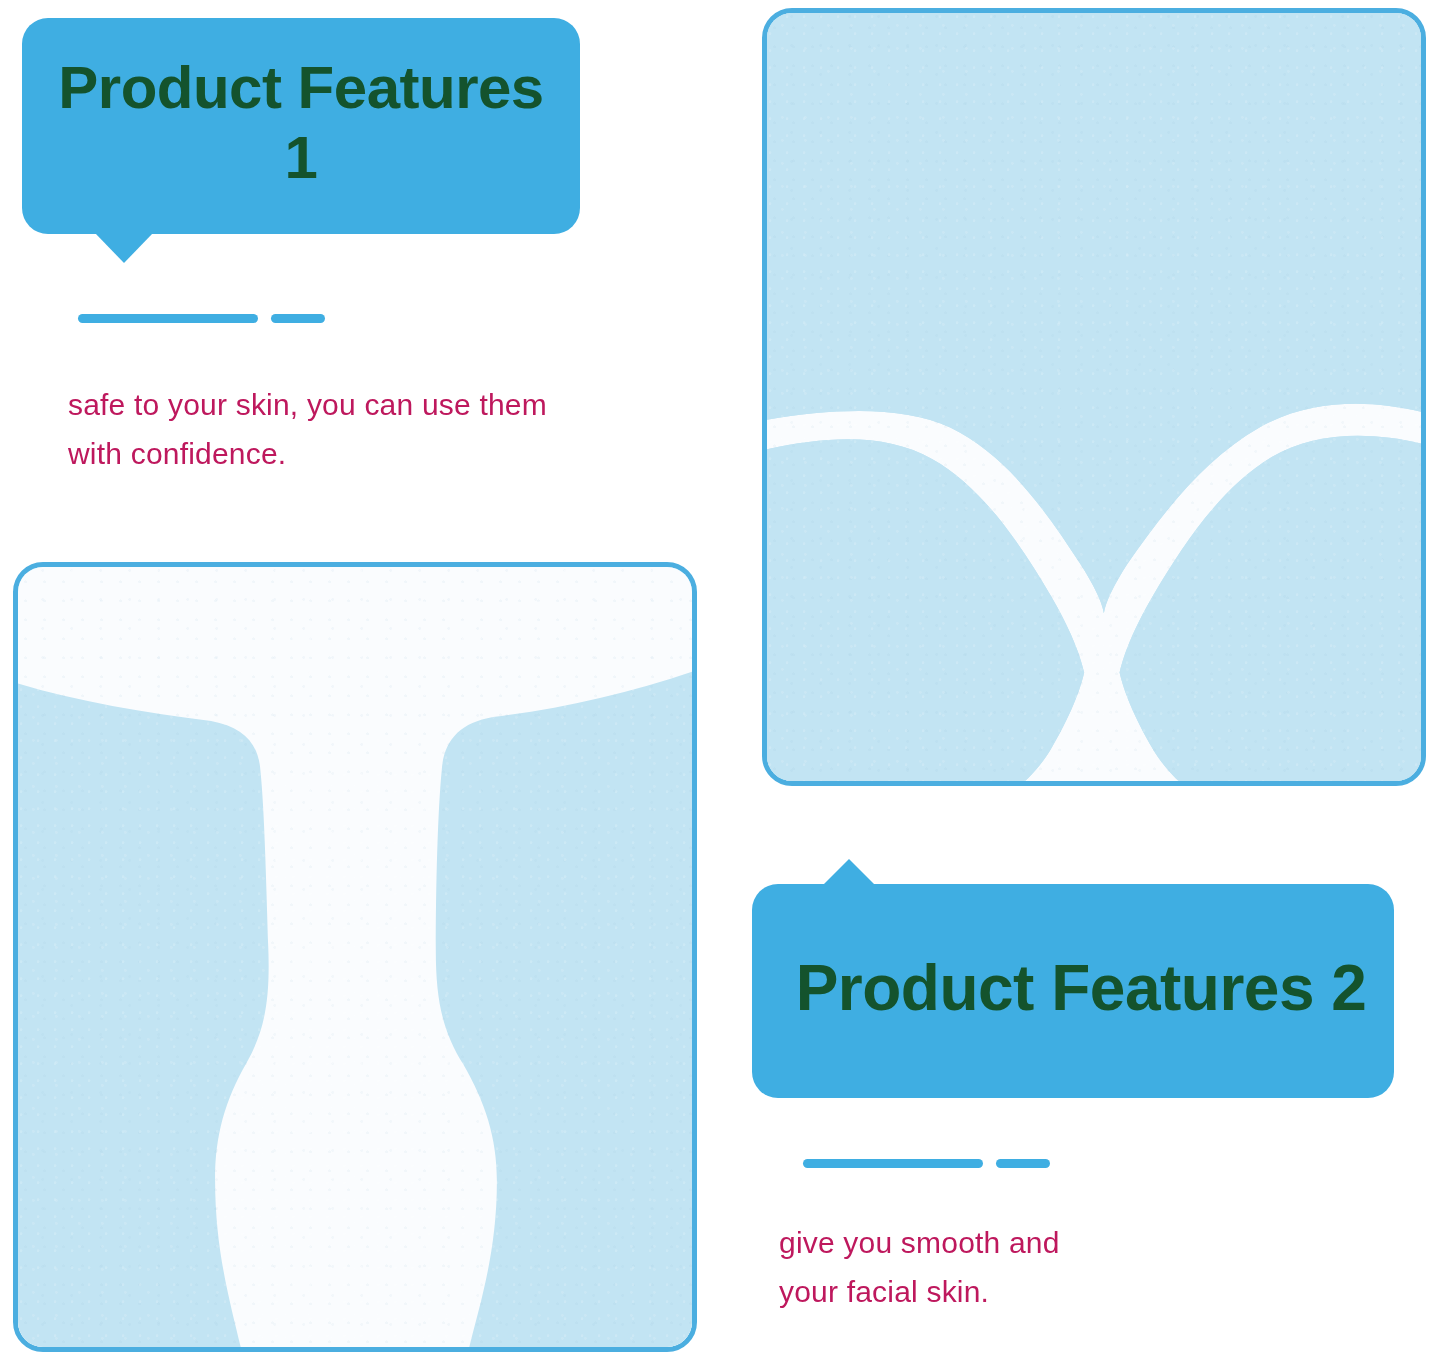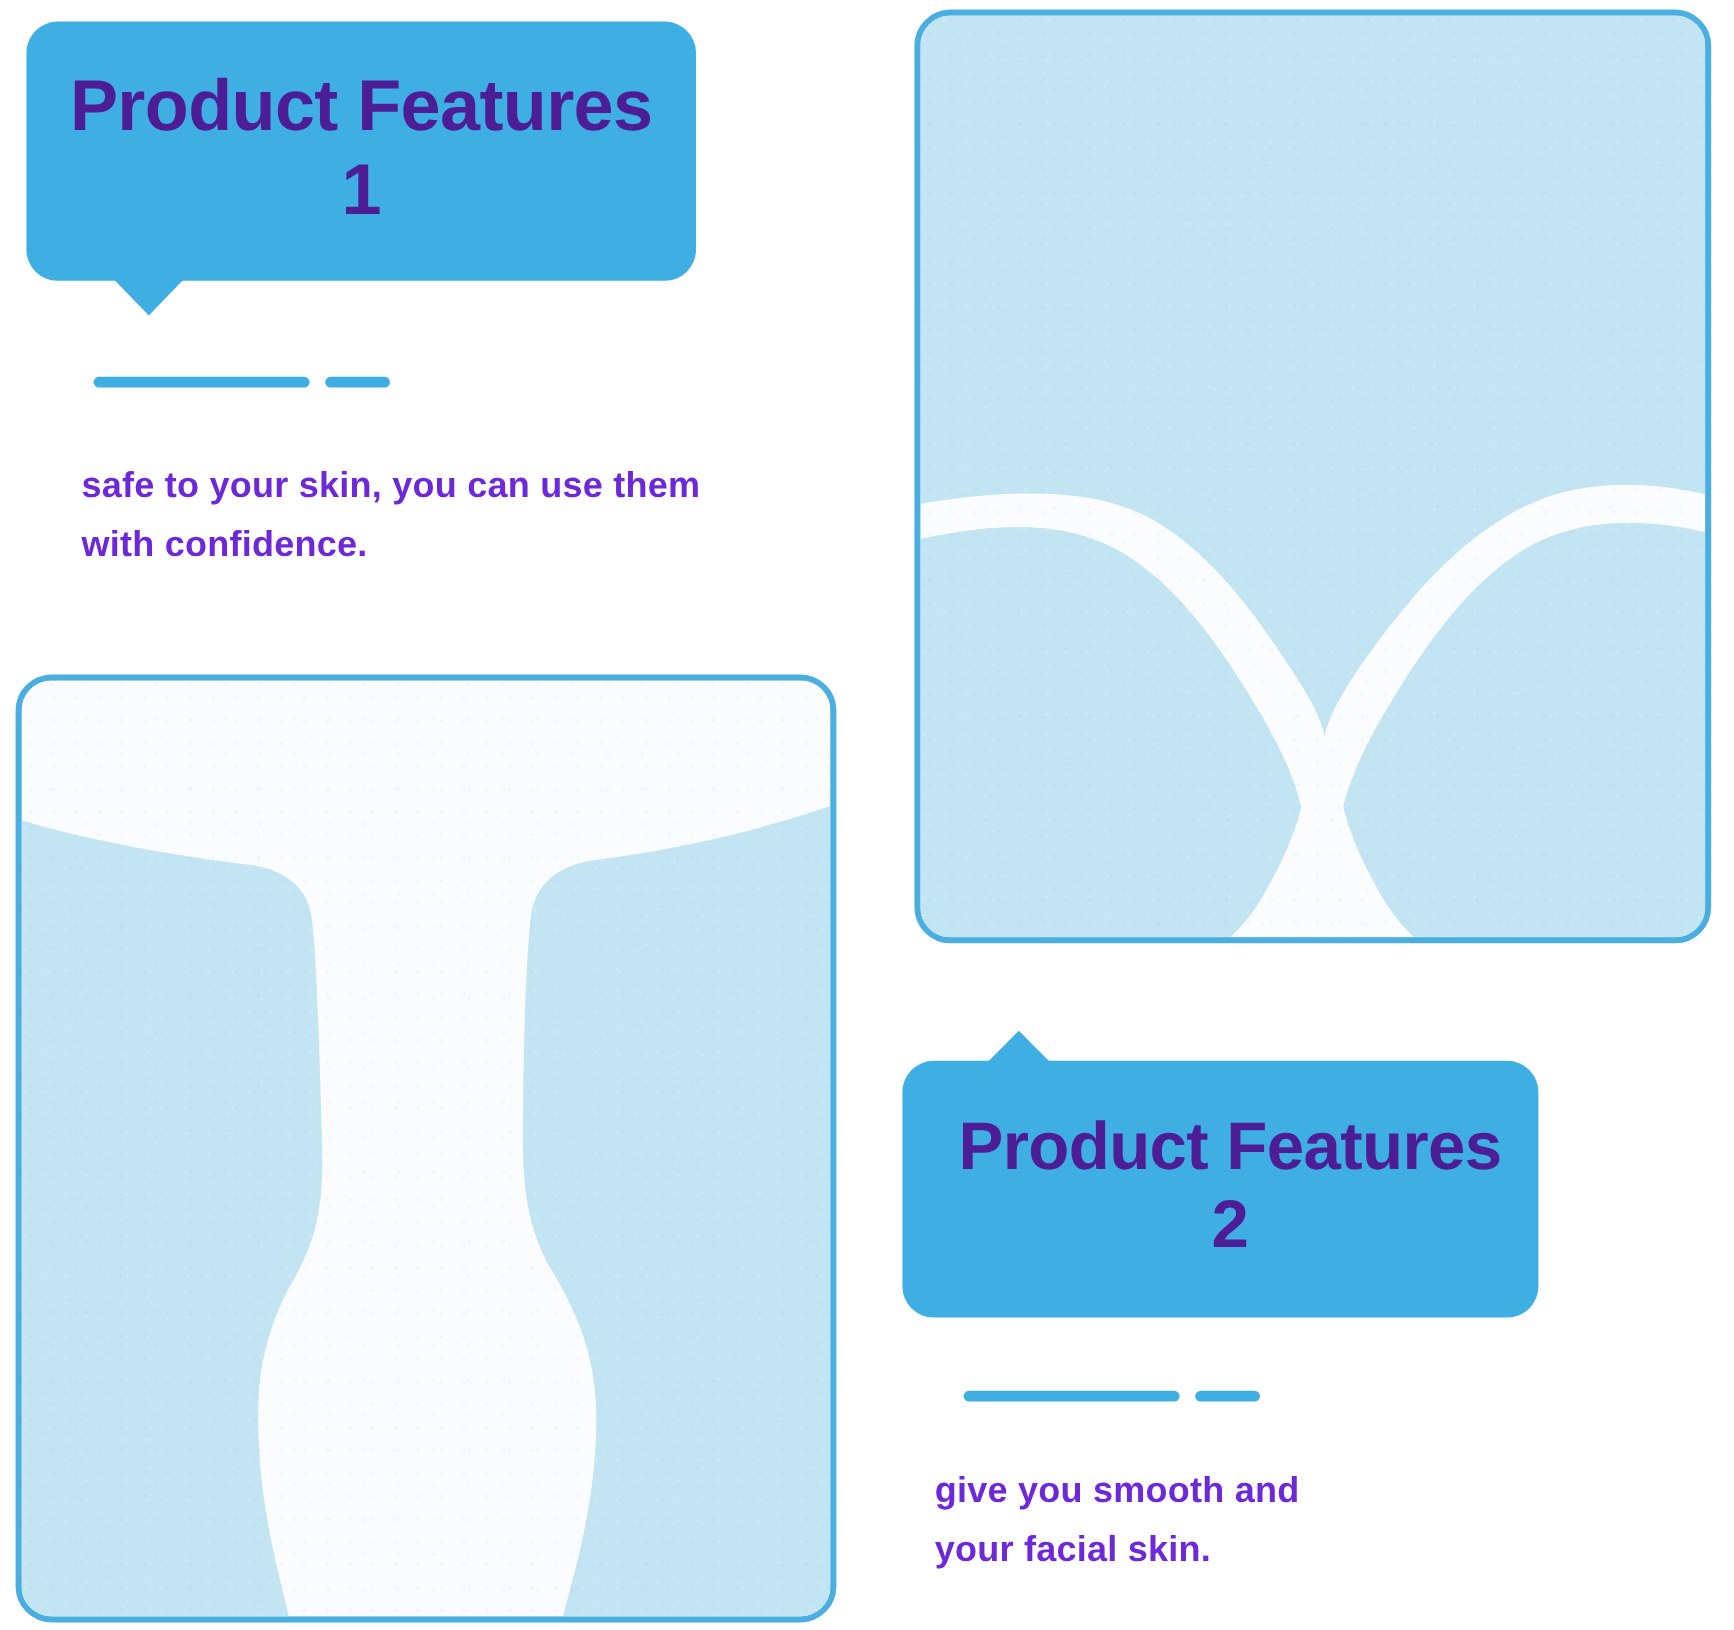--- a/index.html
+++ b/index.html
@@ -25,21 +25,21 @@
   }
 
   
   .bubble {
     position: absolute;
     box-sizing: border-box;
     display: flex;
     align-items: center;
     justify-content: center;
     text-align: center;
-    color: #4c1d95;
+    color: #14532d;
     font-weight: bold;
     line-height: 1.16;
     letter-spacing: -0.5px;
     border-radius: 26px;
   }
 
   #bubble-1 {
     left: 22px;
     top: 18px;
     width: 558px;
@@ -55,24 +55,24 @@
     width: 0;
     height: 0;
     border-left: 29px solid transparent;
     border-right: 29px solid transparent;
     border-top: 30px solid #3FAEE2;
   }
 
   #bubble-2 {
     left: 752px;
     top: 884px;
-    width: 530px;
+    width: 642px;
     height: 214px;
     background: #3FAEE2;
-    font-size: 56px;
+    font-size: 64px;
     padding: 0 24px 6px 40px;
   }
   #bubble-2 .tail {
     position: absolute;
     left: 71px;
     top: -25px;
     width: 0;
     height: 0;
     border-left: 26px solid transparent;
     border-right: 26px solid transparent;
@@ -99,26 +99,25 @@
     height: 9px;
     border-radius: 5px;
     background: #3FAEE2;
   }
   #dashes-1 { left: 78px; top: 314px; }
   #dashes-2 { left: 803px; top: 1159px; }
 
   
   .body-text {
     position: absolute;
-    color: #6d28d9;
+    color: #be185d;
     font-size: 30px;
     line-height: 1.62;
     letter-spacing: 0.2px;
     white-space: pre-line;
-    font-weight: bold;
   }
   #body-1 { left: 68px; top: 381px; width: 600px; }
   #body-2 { left: 779px; top: 1219px; width: 520px; }
 
   
   .photo {
     position: absolute;
     box-sizing: border-box;
     border: 5px solid #4BAEE0;
     border-radius: 30px;

